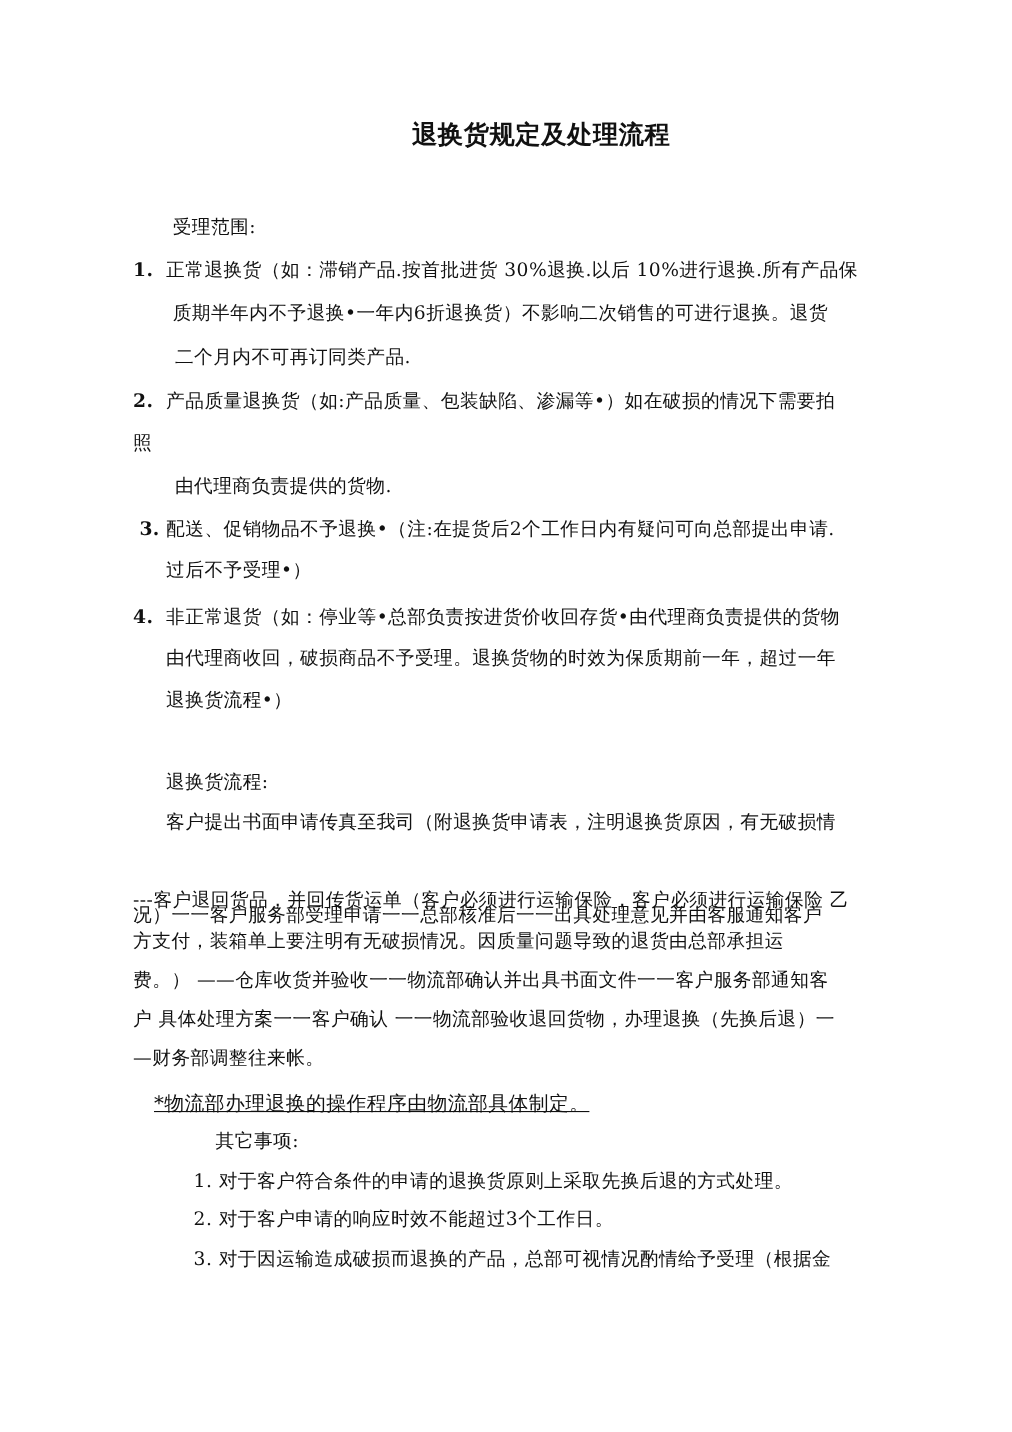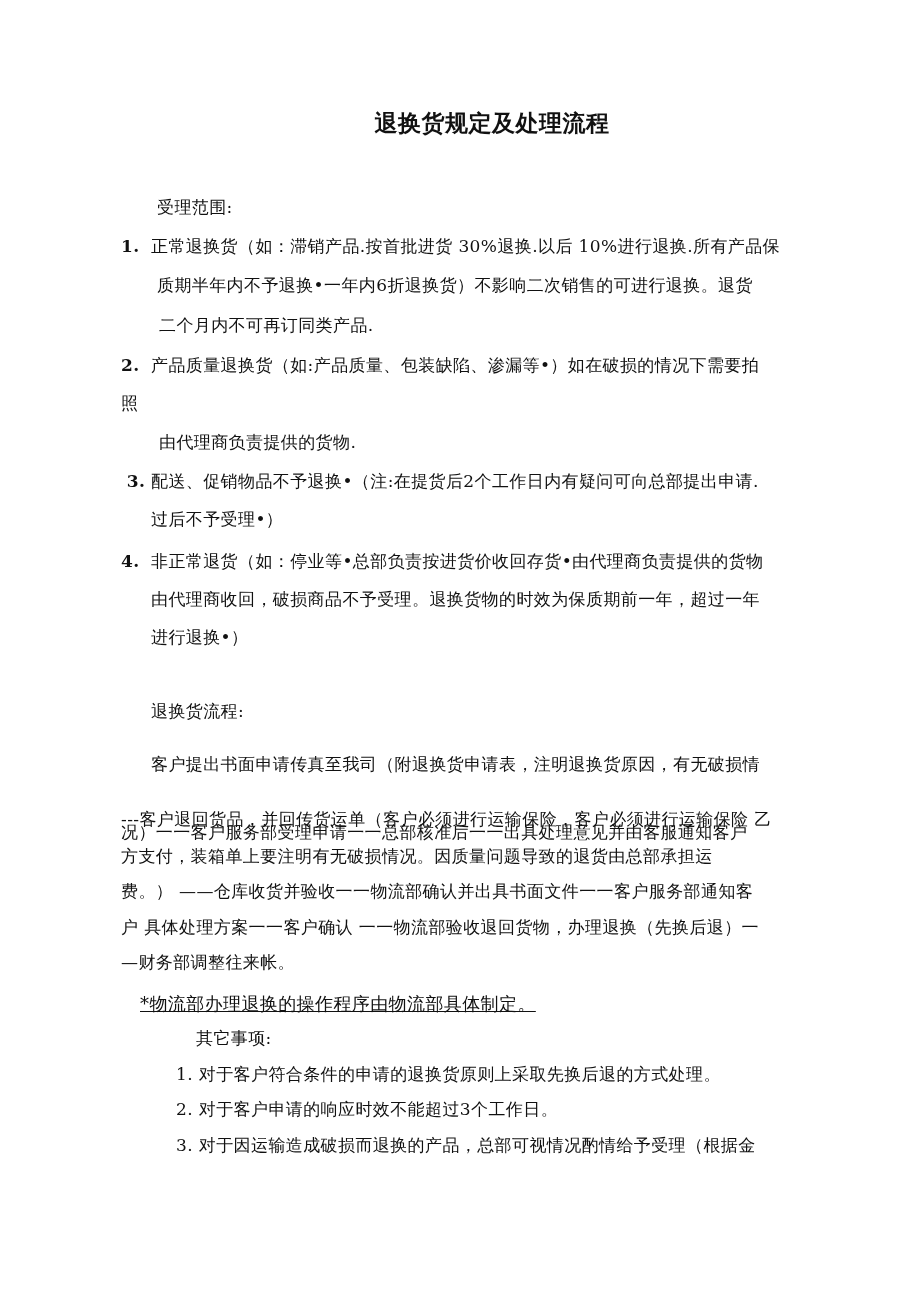--- a/index.html
+++ b/index.html
@@ -69,24 +69,24 @@
 
   <div class="line" style="top:470px; left:121px;text-align:center;">
     <span class="num">3.</span><span>配送、促销物品不予退换•（注:在提货后2个工作日内有疑问可向总部提出申请.</span>
   </div>
   <div class="line" style="top:508px; left:151px;">过后不予受理•）</div>
 
   <div class="line" style="top:550px; left:121px;">
     <span class="num">4.</span><span>非正常退货（如：停业等•总部负责按进货价收回存货•由代理商负责提供的货物</span>
   </div>
   <div class="line" style="top:588px; left:151px;">由代理商收回，破损商品不予受理。退换货物的时效为保质期前一年，超过一年</div>
-  <div class="line" style="top:626px; left:151px;">进行退换•）</div>
+  <div class="line" style="top:626px; left:151px;">退换货流程•）</div>
 
   <div class="line" style="top:700px; left:151px;">退换货流程:</div>
-  <div class="line" style="top:754px; left:151px;font-family:Liberation Serif, serif;">客户提出书面申请传真至我司（附退换货申请表，注明退换货原因，有无破损情</div>
+  <div class="line" style="top:737px; left:151px;">客户提出书面申请传真至我司（附退换货申请表，注明退换货原因，有无破损情</div>
   <div class="line" style="top:773px; left:121px;margin-top:48px;">况）一一客户服务部受理申请一一总部核准后一一出具处理意见并由客服通知客户</div>
   <div class="line" style="top:808px; left:121px;">---客户退回货品，并回传货运单（客户必须进行运输保险，客户必须进行运输保险 乙</div>
   <div class="line" style="top:845px; left:121px;">方支付，装箱单上要注明有无破损情况。因质量问题导致的退货由总部承担运</div>
   <div class="line" style="top:880px; left:121px;">费。） ——仓库收货并验收一一物流部确认并出具书面文件一一客户服务部通知客</div>
   <div class="line" style="top:916px; left:121px;">户 具体处理方案一一客户确认 一一物流部验收退回货物，办理退换（先换后退）一</div>
   <div class="line" style="top:951px; left:121px;">—财务部调整往来帐。</div>
   <div class="line small" style="top:995px; left:140px;">*物流部办理退换的操作程序由物流部具体制定。</div>
 
   <div class="line" style="top:1027px; left:157px;margin-left:39px;">其它事项:</div>
   <div class="line" style="top:1063px; left:176px;">1. 对于客户符合条件的申请的退换货原则上采取先换后退的方式处理。</div>

